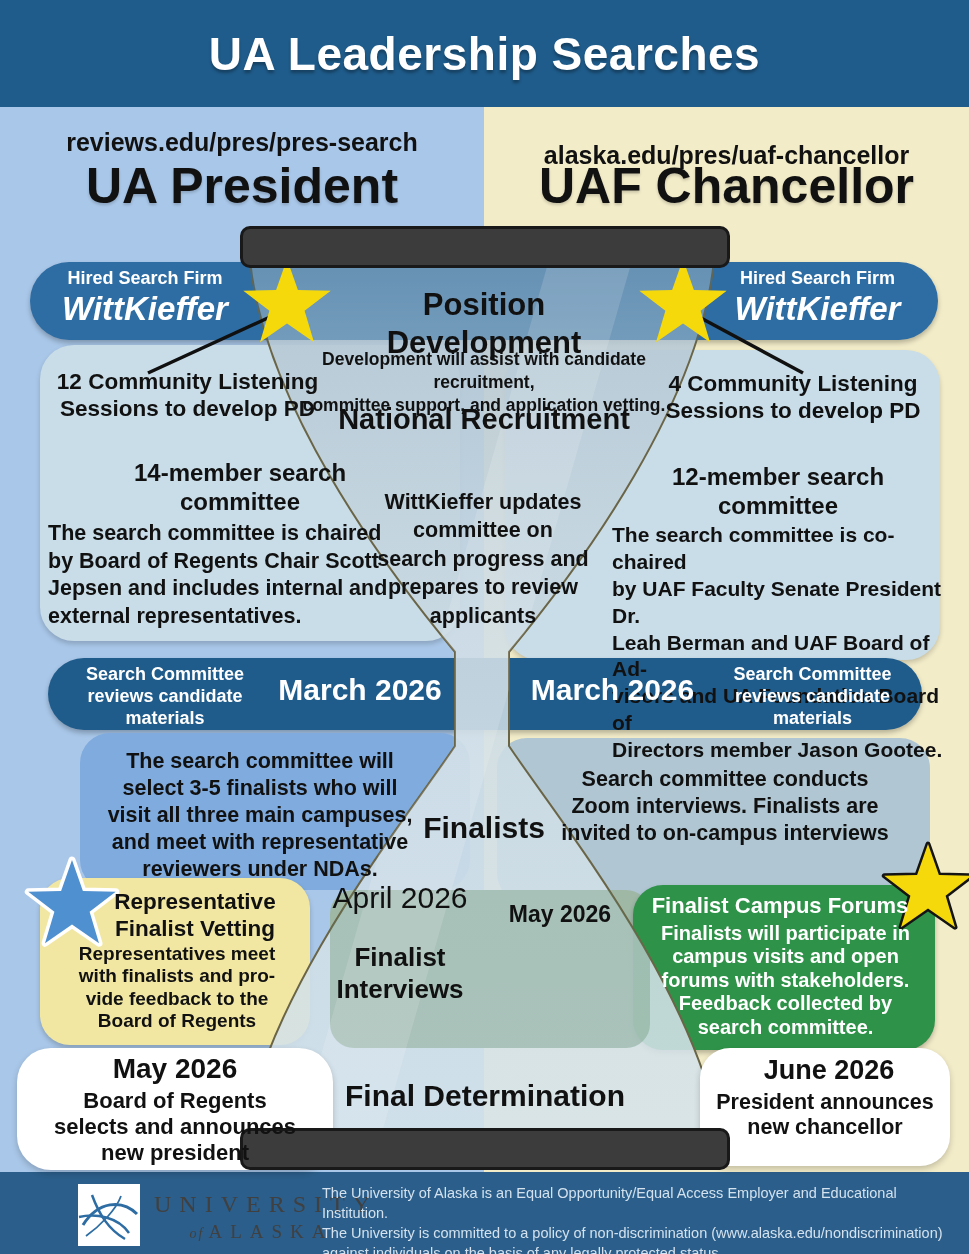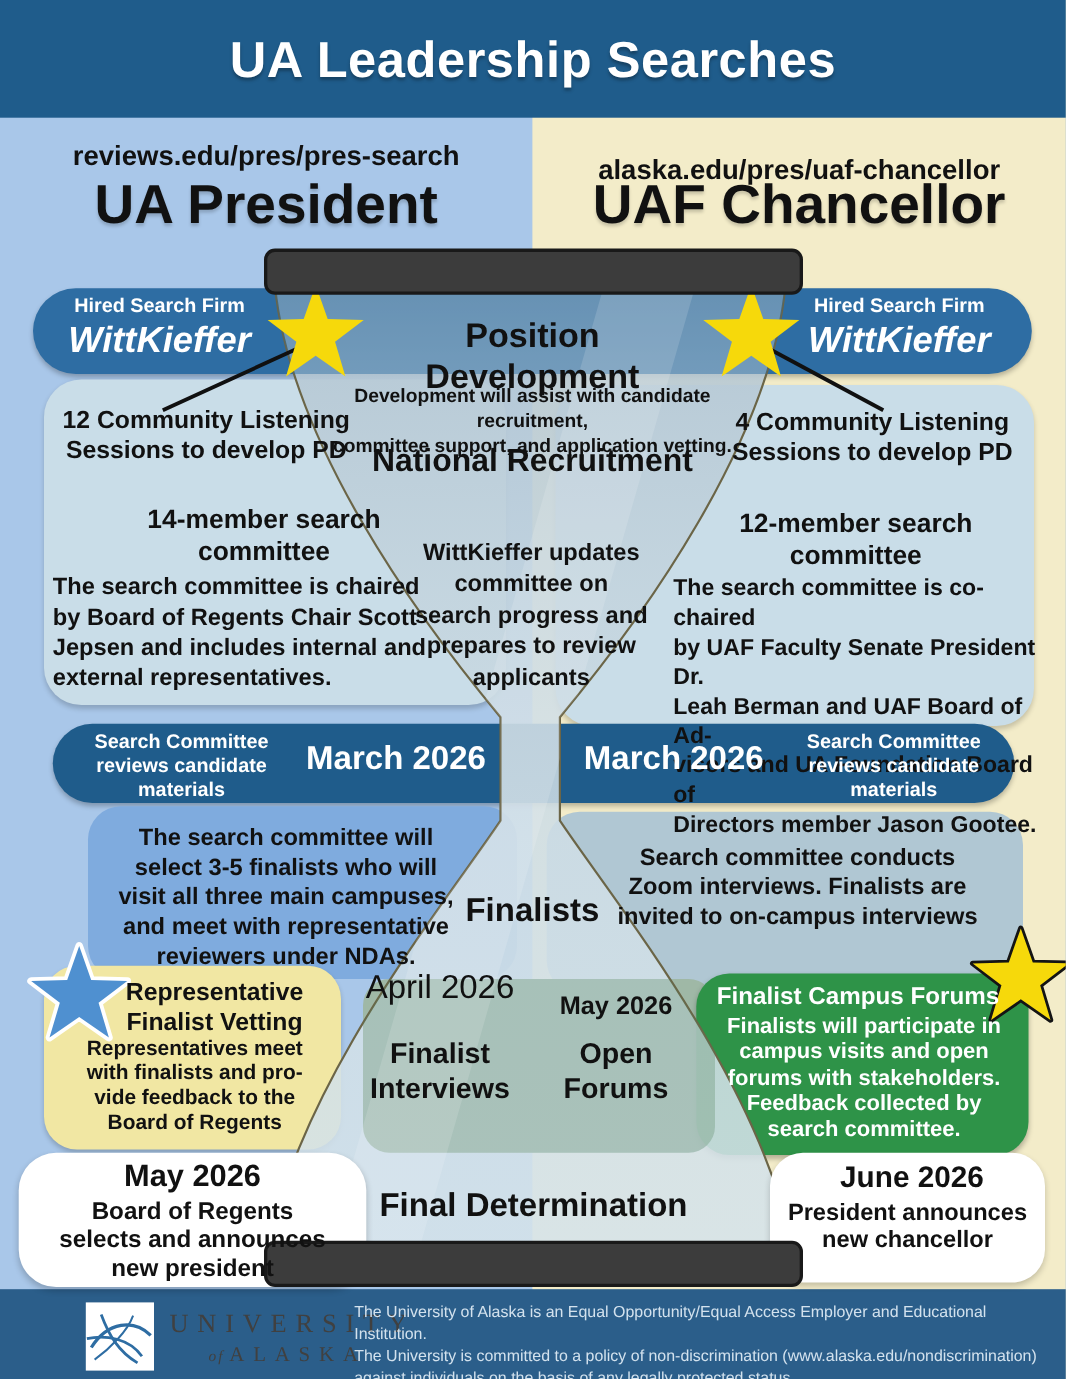--- a/index.html
+++ b/index.html
@@ -126,22 +126,20 @@
   <div class="t" style="left:368px;top:488px;width:230px;font-size:21.5px;font-weight:600;line-height:1.32;">WittKieffer updates
 committee on
 search progress and
 prepares to review
 applicants</div>
   <div class="t" style="left:384px;top:810px;width:200px;font-size:30px;font-weight:800;">Finalists</div>
   <div class="t" style="left:320px;top:880px;width:160px;font-size:30px;font-weight:400;">April 2026</div>
   <div class="t" style="left:310px;top:942px;width:180px;font-size:26px;font-weight:800;">Finalist
 Interviews</div>
   <div class="t" style="left:480px;top:900px;width:160px;font-size:23px;font-weight:800;">May 2026</div>
-  <div class="t" style="left:485px;top:942px;width:150px;font-size:26px;font-weight:800;">Open
-Forums</div>
   <div class="t" style="left:330px;top:1078px;width:310px;font-size:30px;font-weight:800;">Final Determination</div>
 
   <div class="t" style="left:25px;top:368px;width:325px;font-size:22.5px;font-weight:800;">12 Community Listening
 Sessions to develop PD</div>
   <div class="t" style="left:75px;top:458px;width:330px;font-size:24px;font-weight:800;">14-member search
 committee</div>
   <div class="t left" style="left:48px;top:520px;width:400px;font-size:21.5px;font-weight:600;line-height:1.28;">The search committee is chaired
 by Board of Regents Chair Scott
 Jepsen and includes internal and
 external representatives.</div>

